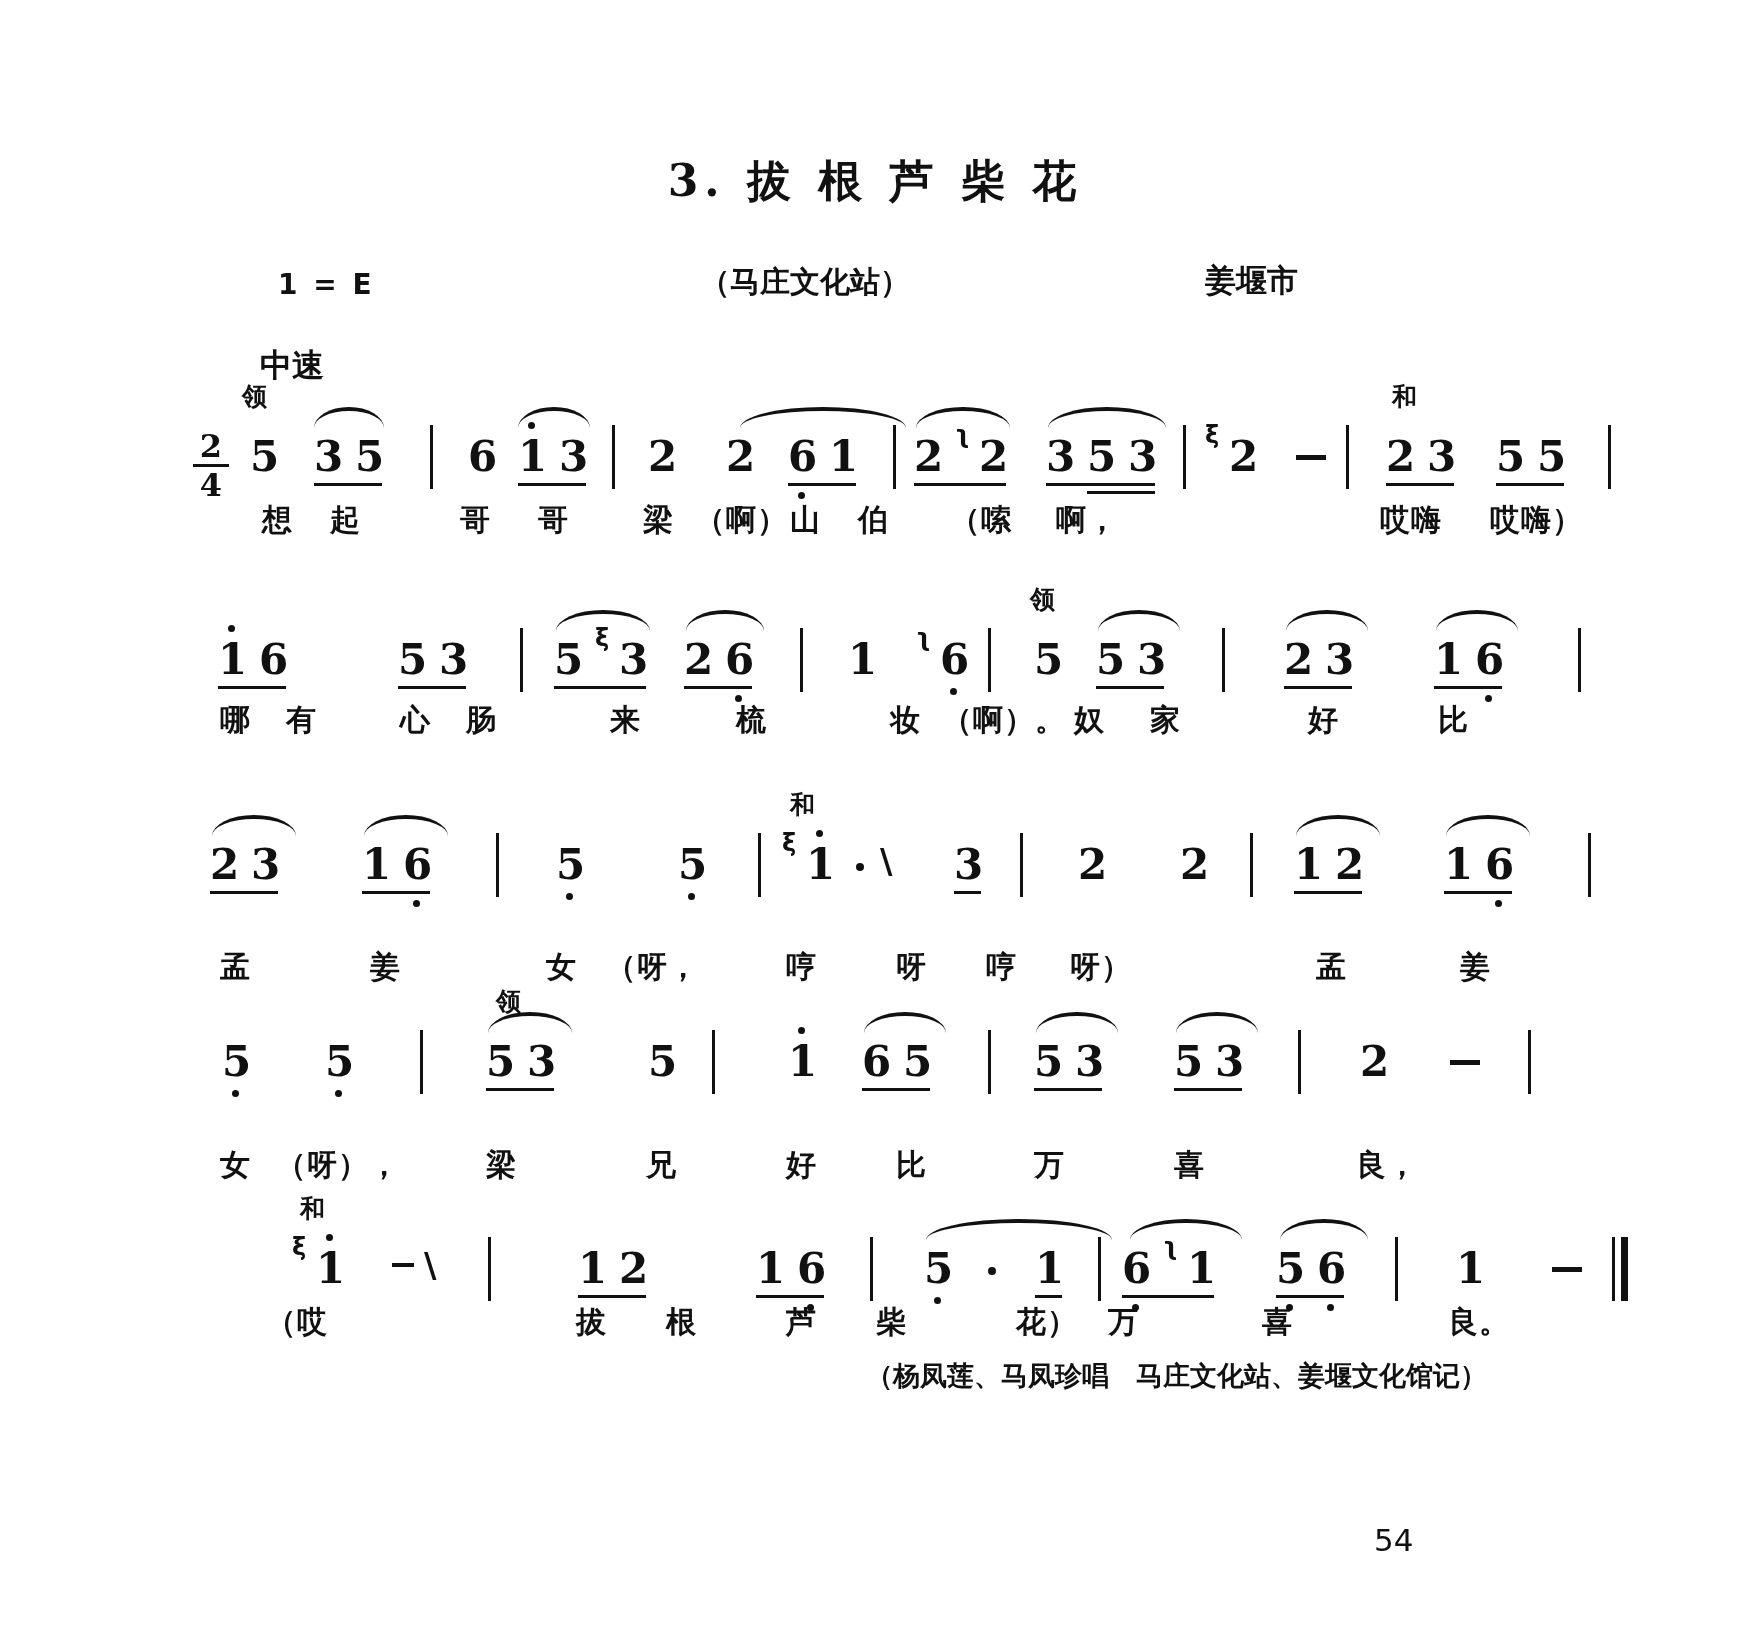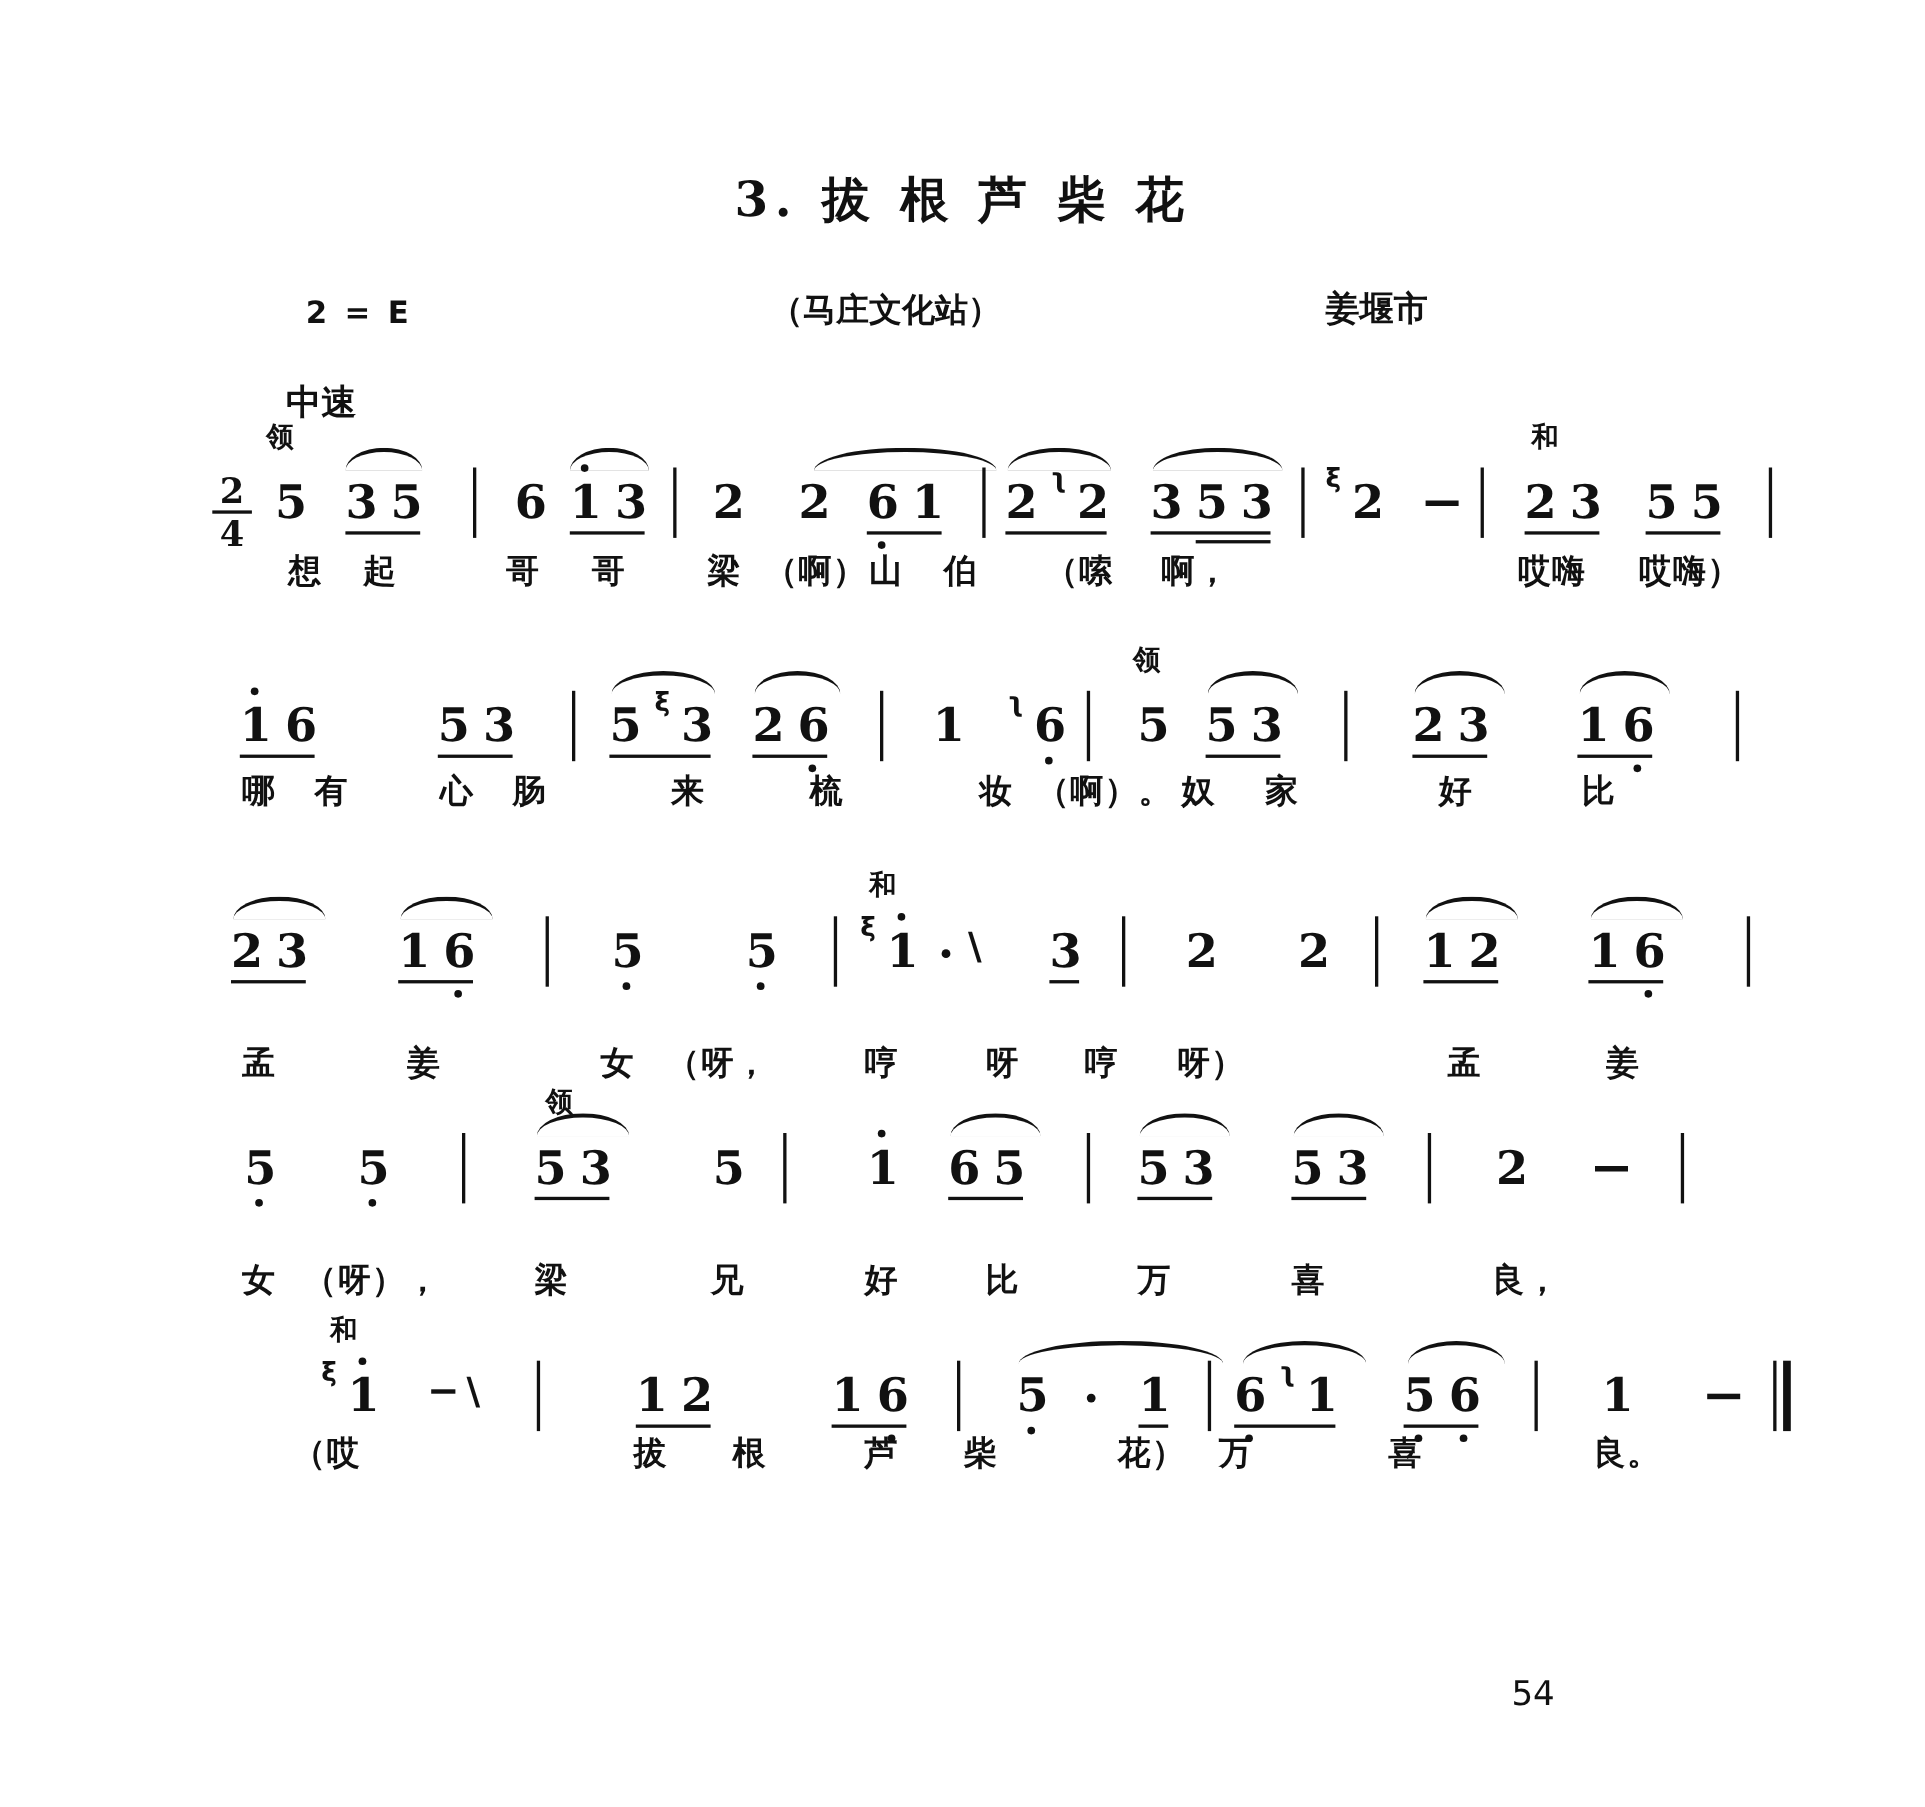--- a/index.html
+++ b/index.html
@@ -32,21 +32,21 @@
   .meter .mnum{display:block;font:bold 32px/34px "DejaVu Serif",serif;}
   .meter .mline{display:block;width:36px;height:3px;background:#111;margin:1px 0;}
   .lyric{position:absolute;font:30px/34px "DejaVu Serif","Liberation Serif",serif;
          letter-spacing:1px;white-space:nowrap;font-weight:bold;}
 </style>
 </head>
 <body>
 
 <div class="page">
   <div class="abs title">3. 拔 根 芦 柴 花</div>
-  <div class="abs keysig">2 = E</div>
+  <div class="abs keysig">1 = E</div>
   <div class="abs subtitle">（马庄文化站）</div>
   <div class="abs region">姜堰市</div>
   <div class="abs tempo">中速</div>
 
   <div id="score">
       <div class="meter" style="left: 193px; top: 429px;">
         <span class="mnum">2</span>
         <span class="mline"></span>
         <span class="mnum">4</span>
       </div>
@@ -389,14 +389,15 @@
       <div class="lyric" style="left: 576px; top: 1305px;">拔</div>
       <div class="lyric" style="left: 666px; top: 1305px;">根</div>
       <div class="lyric" style="left: 786px; top: 1305px;">芦</div>
       <div class="lyric" style="left: 876px; top: 1305px;">柴</div>
       <div class="lyric" style="left: 1016px; top: 1305px;">花）</div>
       <div class="lyric" style="left: 1108px; top: 1305px;">万</div>
       <div class="lyric" style="left: 1262px; top: 1305px;">喜</div>
       <div class="lyric" style="left: 1448px; top: 1305px;">良。</div>
     </div>
 
+  <div class="abs attribution">（杨凤莲、马凤珍唱　马庄文化站、姜堰文化馆记）</div>
   <div class="abs pagenum">54</div>
 </div>
 
 </body></html>

